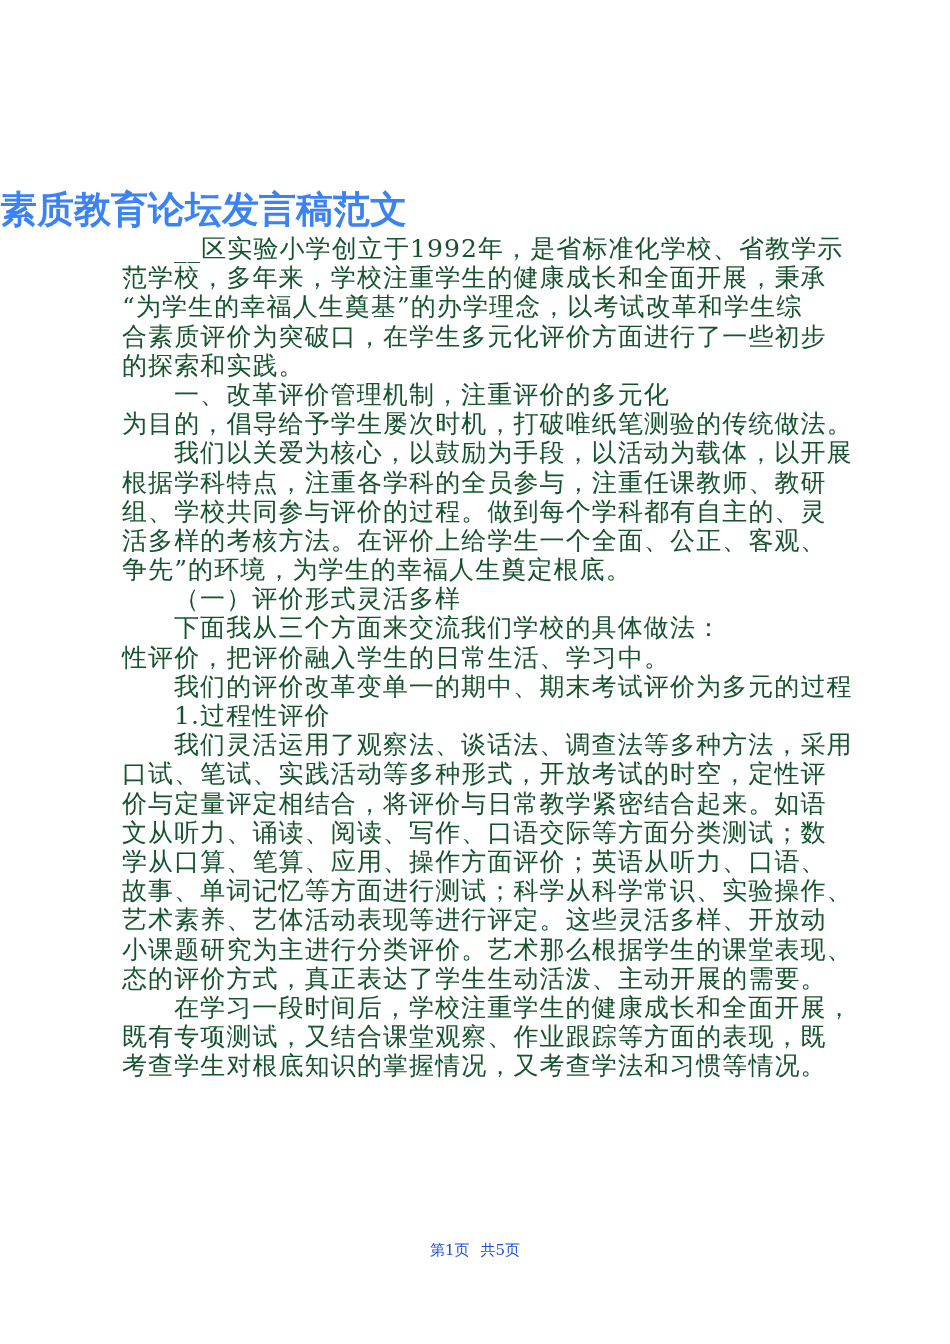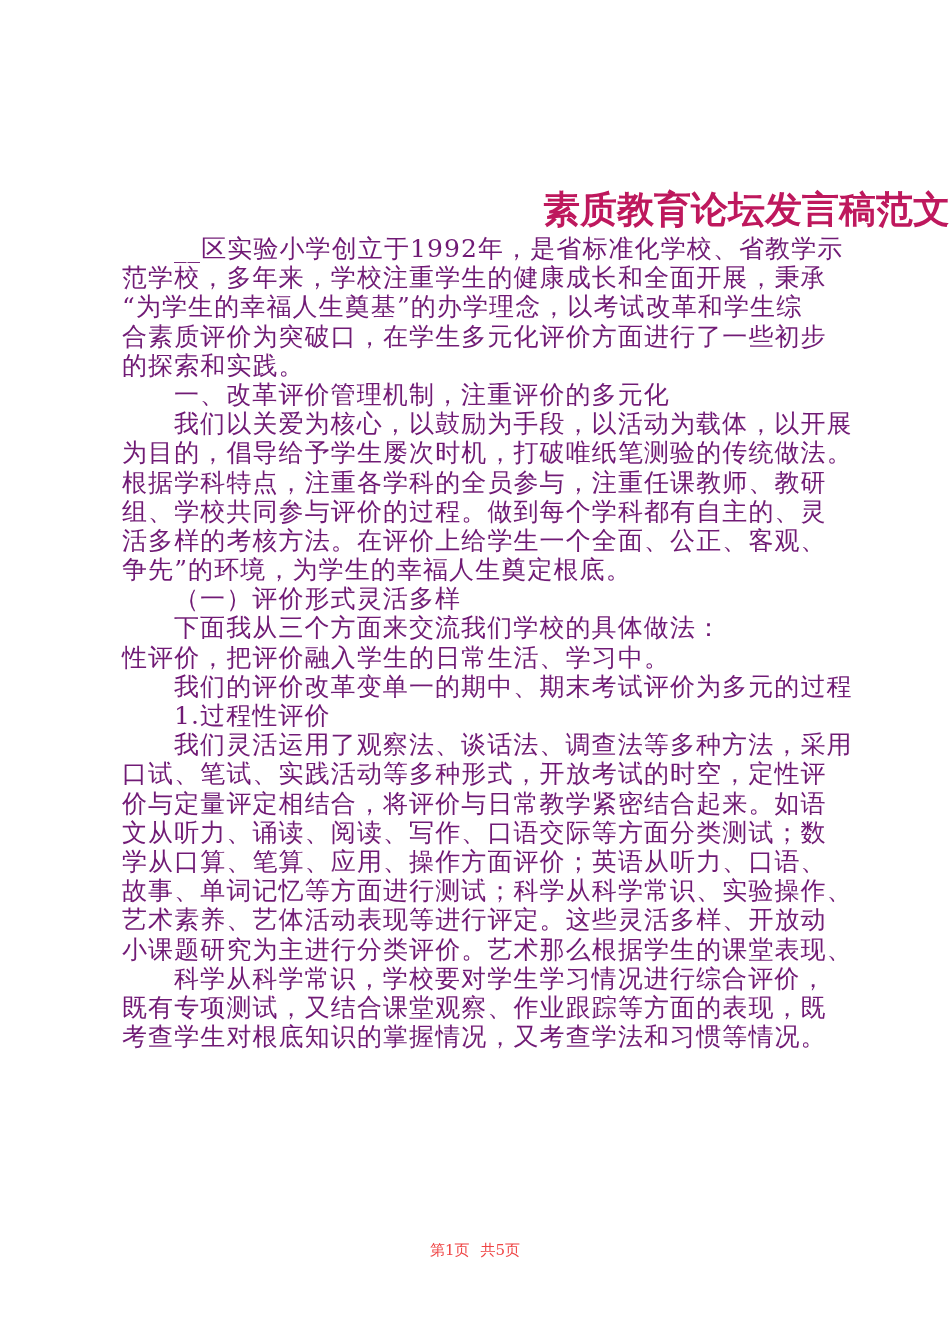--- a/index.html
+++ b/index.html
@@ -20,91 +20,92 @@
       left: 0; top: 0;
       width: 950px;
       height: 1344px;
       background: #ffffff;
     }
     .title {
       position: absolute;
       left: 0;
       top: 185px;
       width: 950px;
-      text-align: right;
+      text-align: left;
       font-family: "DejaVu Sans", "Liberation Sans", sans-serif;
       font-weight: bold;
       font-size: 37px;
       line-height: 50px;
       letter-spacing: 0px;
-      color: #be185d;
+      color: #3b82f6;
     }
     .body {
       position: absolute;
       left: 122px;
       top: 234px;
       width: 712px;
     }
     .line {
       display: block;
       height: 29.2px;
       line-height: 29.2px;
       font-size: 25px;
       white-space: nowrap;
       letter-spacing: 1.1px;
-      color: #701a75;
+      color: #14532d;
     }
     .line.indent {
       padding-left: 52px;
     }
     .footer {
       position: absolute;
       left: 0;
       top: 1240px;
       width: 950px;
       text-align: center;
       font-size: 15px;
       line-height: 20px;
-      color: #ef4444;
+      color: #1d4ed8;
     }
     .footer span { margin: 0 3px; }
   </style>
 </head>
 <body>
 
 <div class="page">
   <div class="title">素质教育论坛发言稿范文</div>
 
   <div class="body">
     <div class="line indent">__区实验小学创立于1992年，是省标准化学校、省教学示</div>
     <div class="line">范学校，多年来，学校注重学生的健康成长和全面开展，秉承</div>
     <div class="line">“为学生的幸福人生奠基”的办学理念，以考试改革和学生综</div>
     <div class="line">合素质评价为突破口，在学生多元化评价方面进行了一些初步</div>
     <div class="line">的探索和实践。</div>
     <div class="line indent">一、改革评价管理机制，注重评价的多元化</div>
+    <div class="line">为目的，倡导给予学生屡次时机，打破唯纸笔测验的传统做法。</div>
     <div class="line indent">我们以关爱为核心，以鼓励为手段，以活动为载体，以开展</div>
-    <div class="line">为目的，倡导给予学生屡次时机，打破唯纸笔测验的传统做法。</div>
     <div class="line">根据学科特点，注重各学科的全员参与，注重任课教师、教研</div>
     <div class="line">组、学校共同参与评价的过程。做到每个学科都有自主的、灵</div>
     <div class="line">活多样的考核方法。在评价上给学生一个全面、公正、客观、</div>
     <div class="line">争先”的环境，为学生的幸福人生奠定根底。</div>
     <div class="line indent">（一）评价形式灵活多样</div>
     <div class="line indent">下面我从三个方面来交流我们学校的具体做法：</div>
     <div class="line">性评价，把评价融入学生的日常生活、学习中。</div>
     <div class="line indent">我们的评价改革变单一的期中、期末考试评价为多元的过程</div>
     <div class="line indent">1.过程性评价</div>
     <div class="line indent">我们灵活运用了观察法、谈话法、调查法等多种方法，采用</div>
     <div class="line">口试、笔试、实践活动等多种形式，开放考试的时空，定性评</div>
     <div class="line">价与定量评定相结合，将评价与日常教学紧密结合起来。如语</div>
     <div class="line">文从听力、诵读、阅读、写作、口语交际等方面分类测试；数</div>
     <div class="line">学从口算、笔算、应用、操作方面评价；英语从听力、口语、</div>
     <div class="line">故事、单词记忆等方面进行测试；科学从科学常识、实验操作、</div>
     <div class="line">艺术素养、艺体活动表现等进行评定。这些灵活多样、开放动</div>
     <div class="line">小课题研究为主进行分类评价。艺术那么根据学生的课堂表现、</div>
-    <div class="line indent">科学从科学常识，学校要对学生学习情况进行综合评价，</div>
+    <div class="line">态的评价方式，真正表达了学生生动活泼、主动开展的需要。</div>
+    <div class="line indent">在学习一段时间后，学校注重学生的健康成长和全面开展，</div>
     <div class="line">既有专项测试，又结合课堂观察、作业跟踪等方面的表现，既</div>
     <div class="line">考查学生对根底知识的掌握情况，又考查学法和习惯等情况。</div>
   </div>
 
   <div class="footer">
     <span>第1页</span>
     <span>共5页</span>
   </div>
 </div>
 

